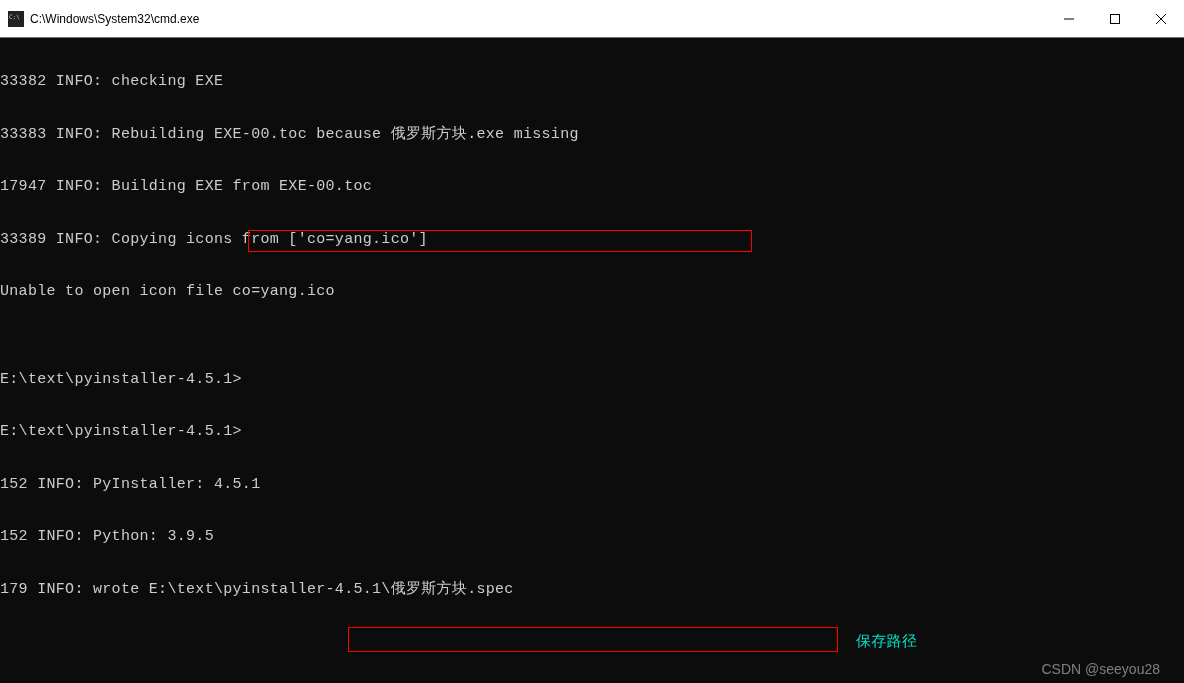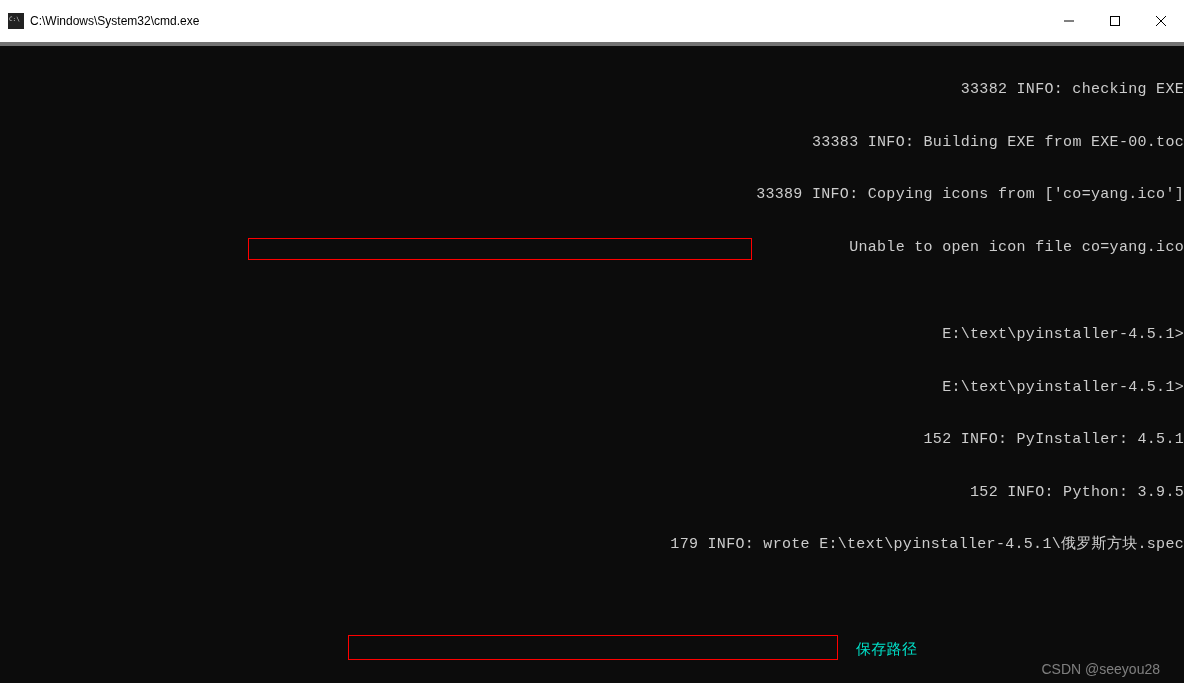--- a/index.html
+++ b/index.html
@@ -6,25 +6,25 @@
     body {
       font-family: Consolas, 'Courier New', monospace;
       background: #0c0c0c;
       color: #cccccc;
       width: 1184px;
       height: 683px;
       overflow: hidden;
       position: relative;
     }
     .titlebar {
-      height: 46px;
+      height: 38px;
       background: #ffffff;
       display: flex;
       align-items: center;
-      border-bottom: 4px solid #737373;
+      border-bottom: 1px solid #737373;
     }
     .title-icon {
       width: 16px;
       height: 16px;
       margin: 0 6px 0 8px;
       background: #222;
       display: inline-block;
       position: relative;
     }
     .title-icon::after {
@@ -58,21 +58,21 @@
     }
     .win-btn svg { width: 10px; height: 10px; }
     .terminal {
       padding: 0;
       font-size: 15px;
       line-height: 17.5px;
       letter-spacing: 0.3px;
       white-space: pre;
       position: relative;
     }
-    .line { display: block; text-align: right; }
+    .line { display: block; }
     .box-red-1 {
       position: absolute;
       border: 1px solid #ff0000;
       left: 248px;
       top: 192px;
       width: 504px;
       height: 22px;
       pointer-events: none;
     }
     .box-red-2 {
@@ -123,21 +123,22 @@
       <svg viewBox="0 0 10 10">
           <line x1="0" y1="0" x2="10" y2="10" stroke="#000" stroke-width="1"></line>
           <line x1="10" y1="0" x2="0" y2="10" stroke="#000" stroke-width="1"></line>
         </svg>
     </div>
   </div>
 </div>
 
 <div class="terminal">
   <span class="line">33382 INFO: checking EXE</span>
-  <span class="line">33383 INFO: Building EXE from EXE-00.toc</span>
+  <span class="line">33383 INFO: Rebuilding EXE-00.toc because 俄罗斯方块.exe missing</span>
+  <span class="line">17947 INFO: Building EXE from EXE-00.toc</span>
   <span class="line">33389 INFO: Copying icons from ['co=yang.ico']</span>
   <span class="line">Unable to open icon file co=yang.ico</span>
   <span class="line"></span>
   <span class="line">E:\text\pyinstaller-4.5.1&gt;</span>
   <span class="line">E:\text\pyinstaller-4.5.1&gt;</span>
   <span class="line">152 INFO: PyInstaller: 4.5.1</span>
   <span class="line">152 INFO: Python: 3.9.5</span>
   <span class="line">179 INFO: wrote E:\text\pyinstaller-4.5.1\俄罗斯方块.spec</span>
   
   

